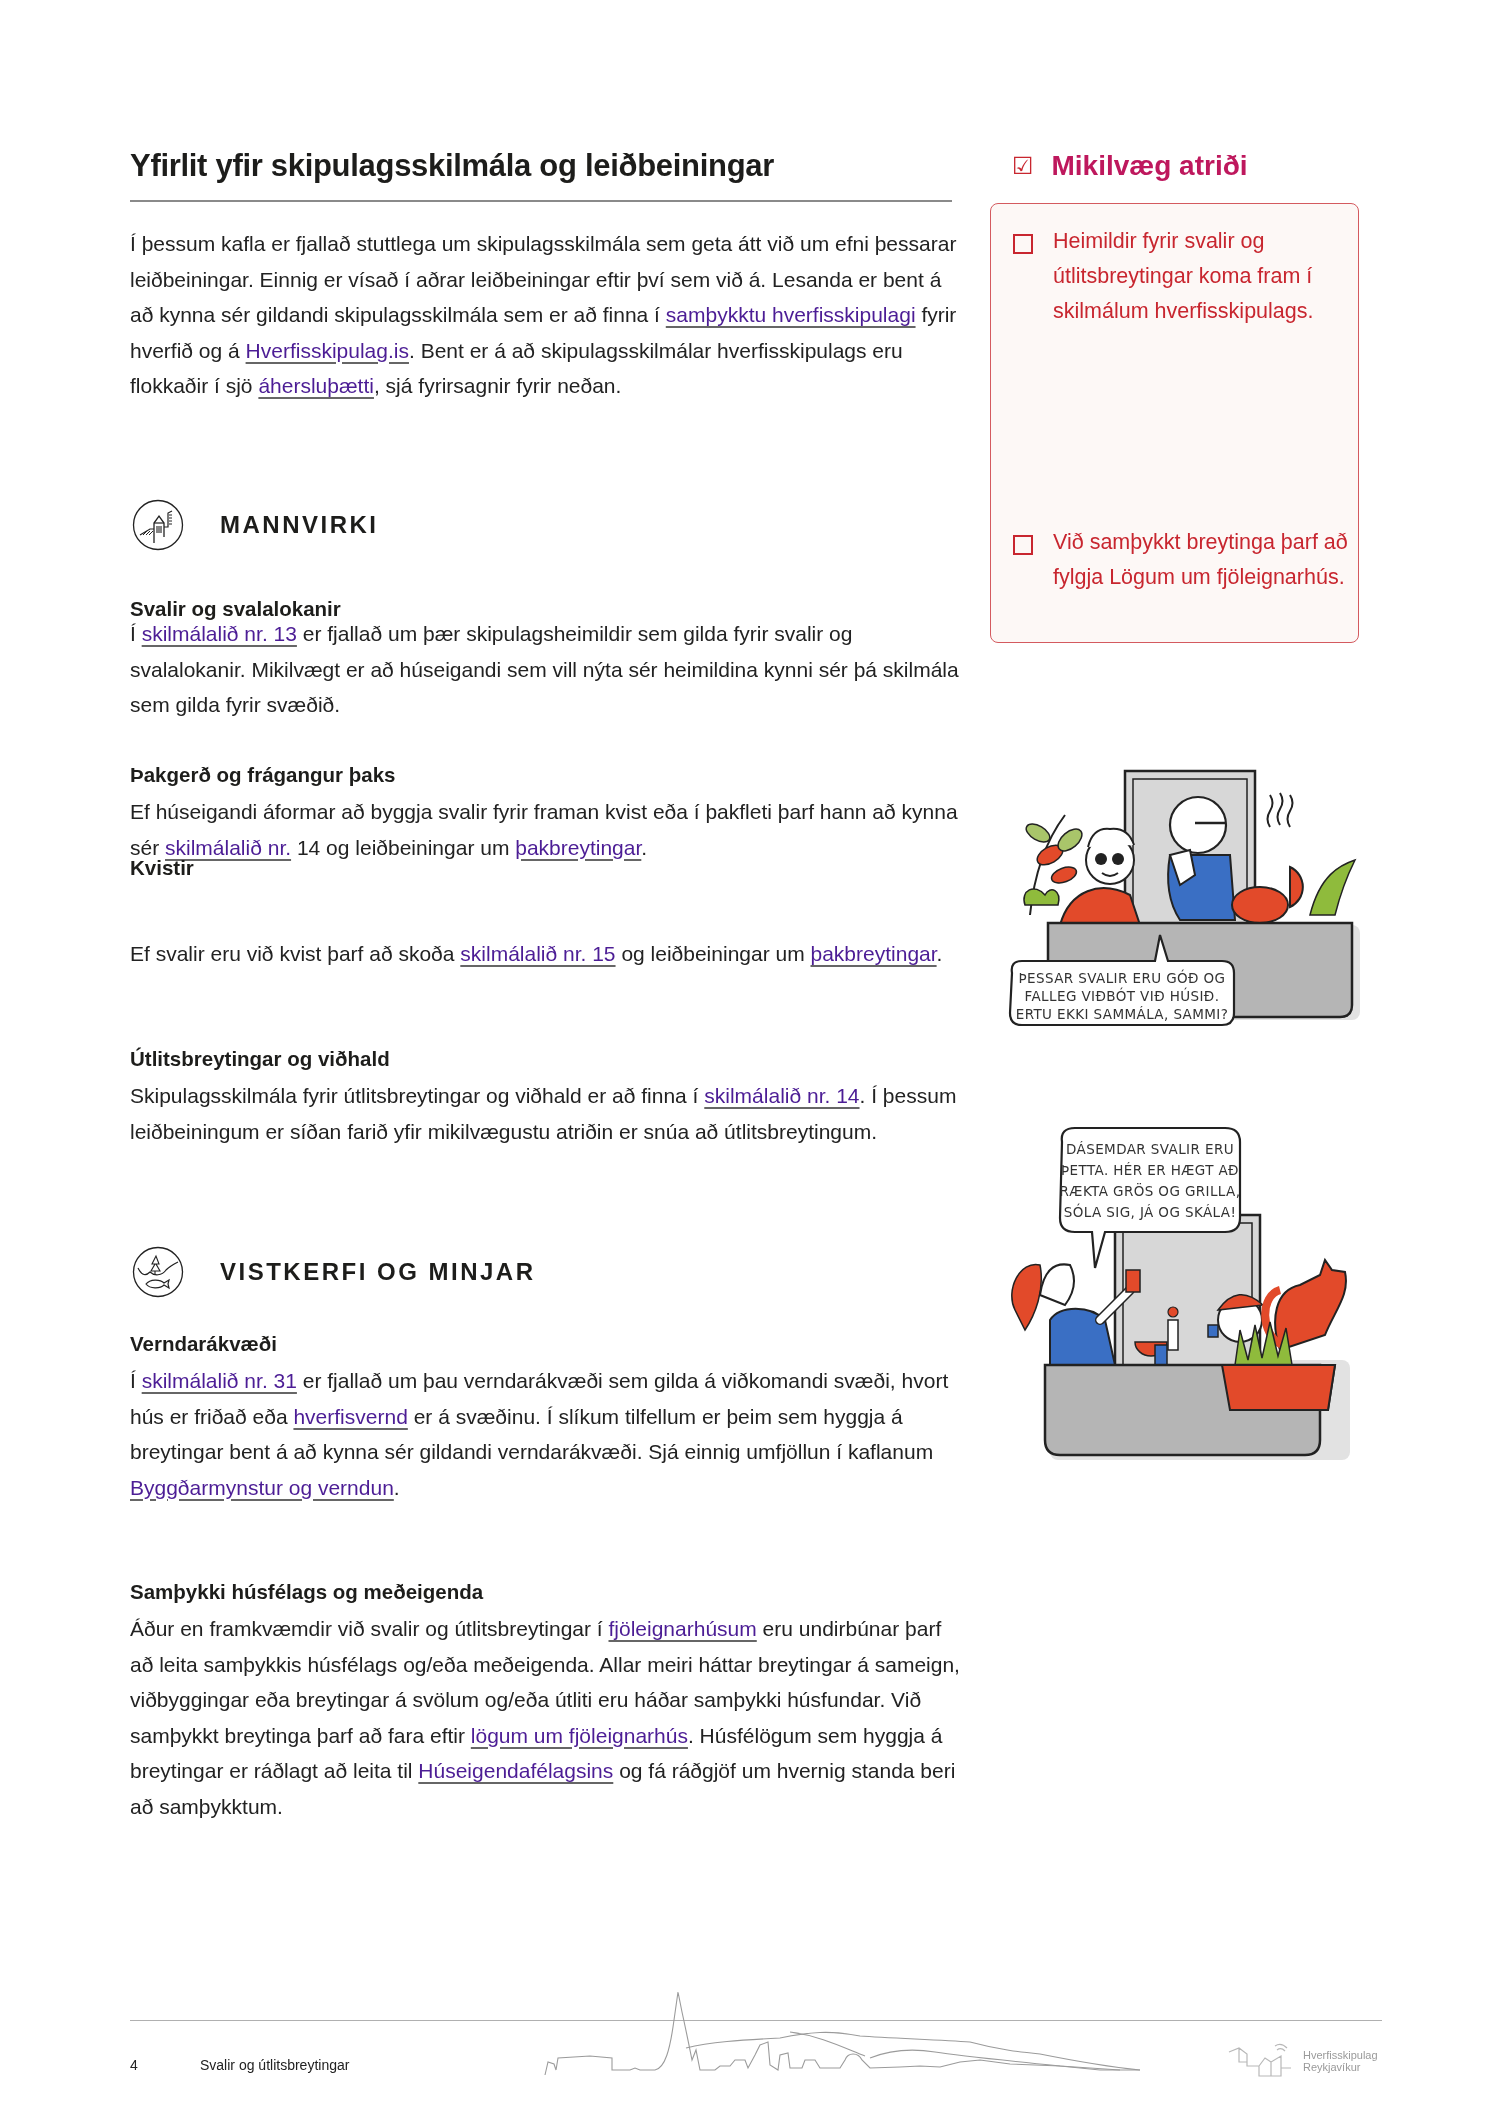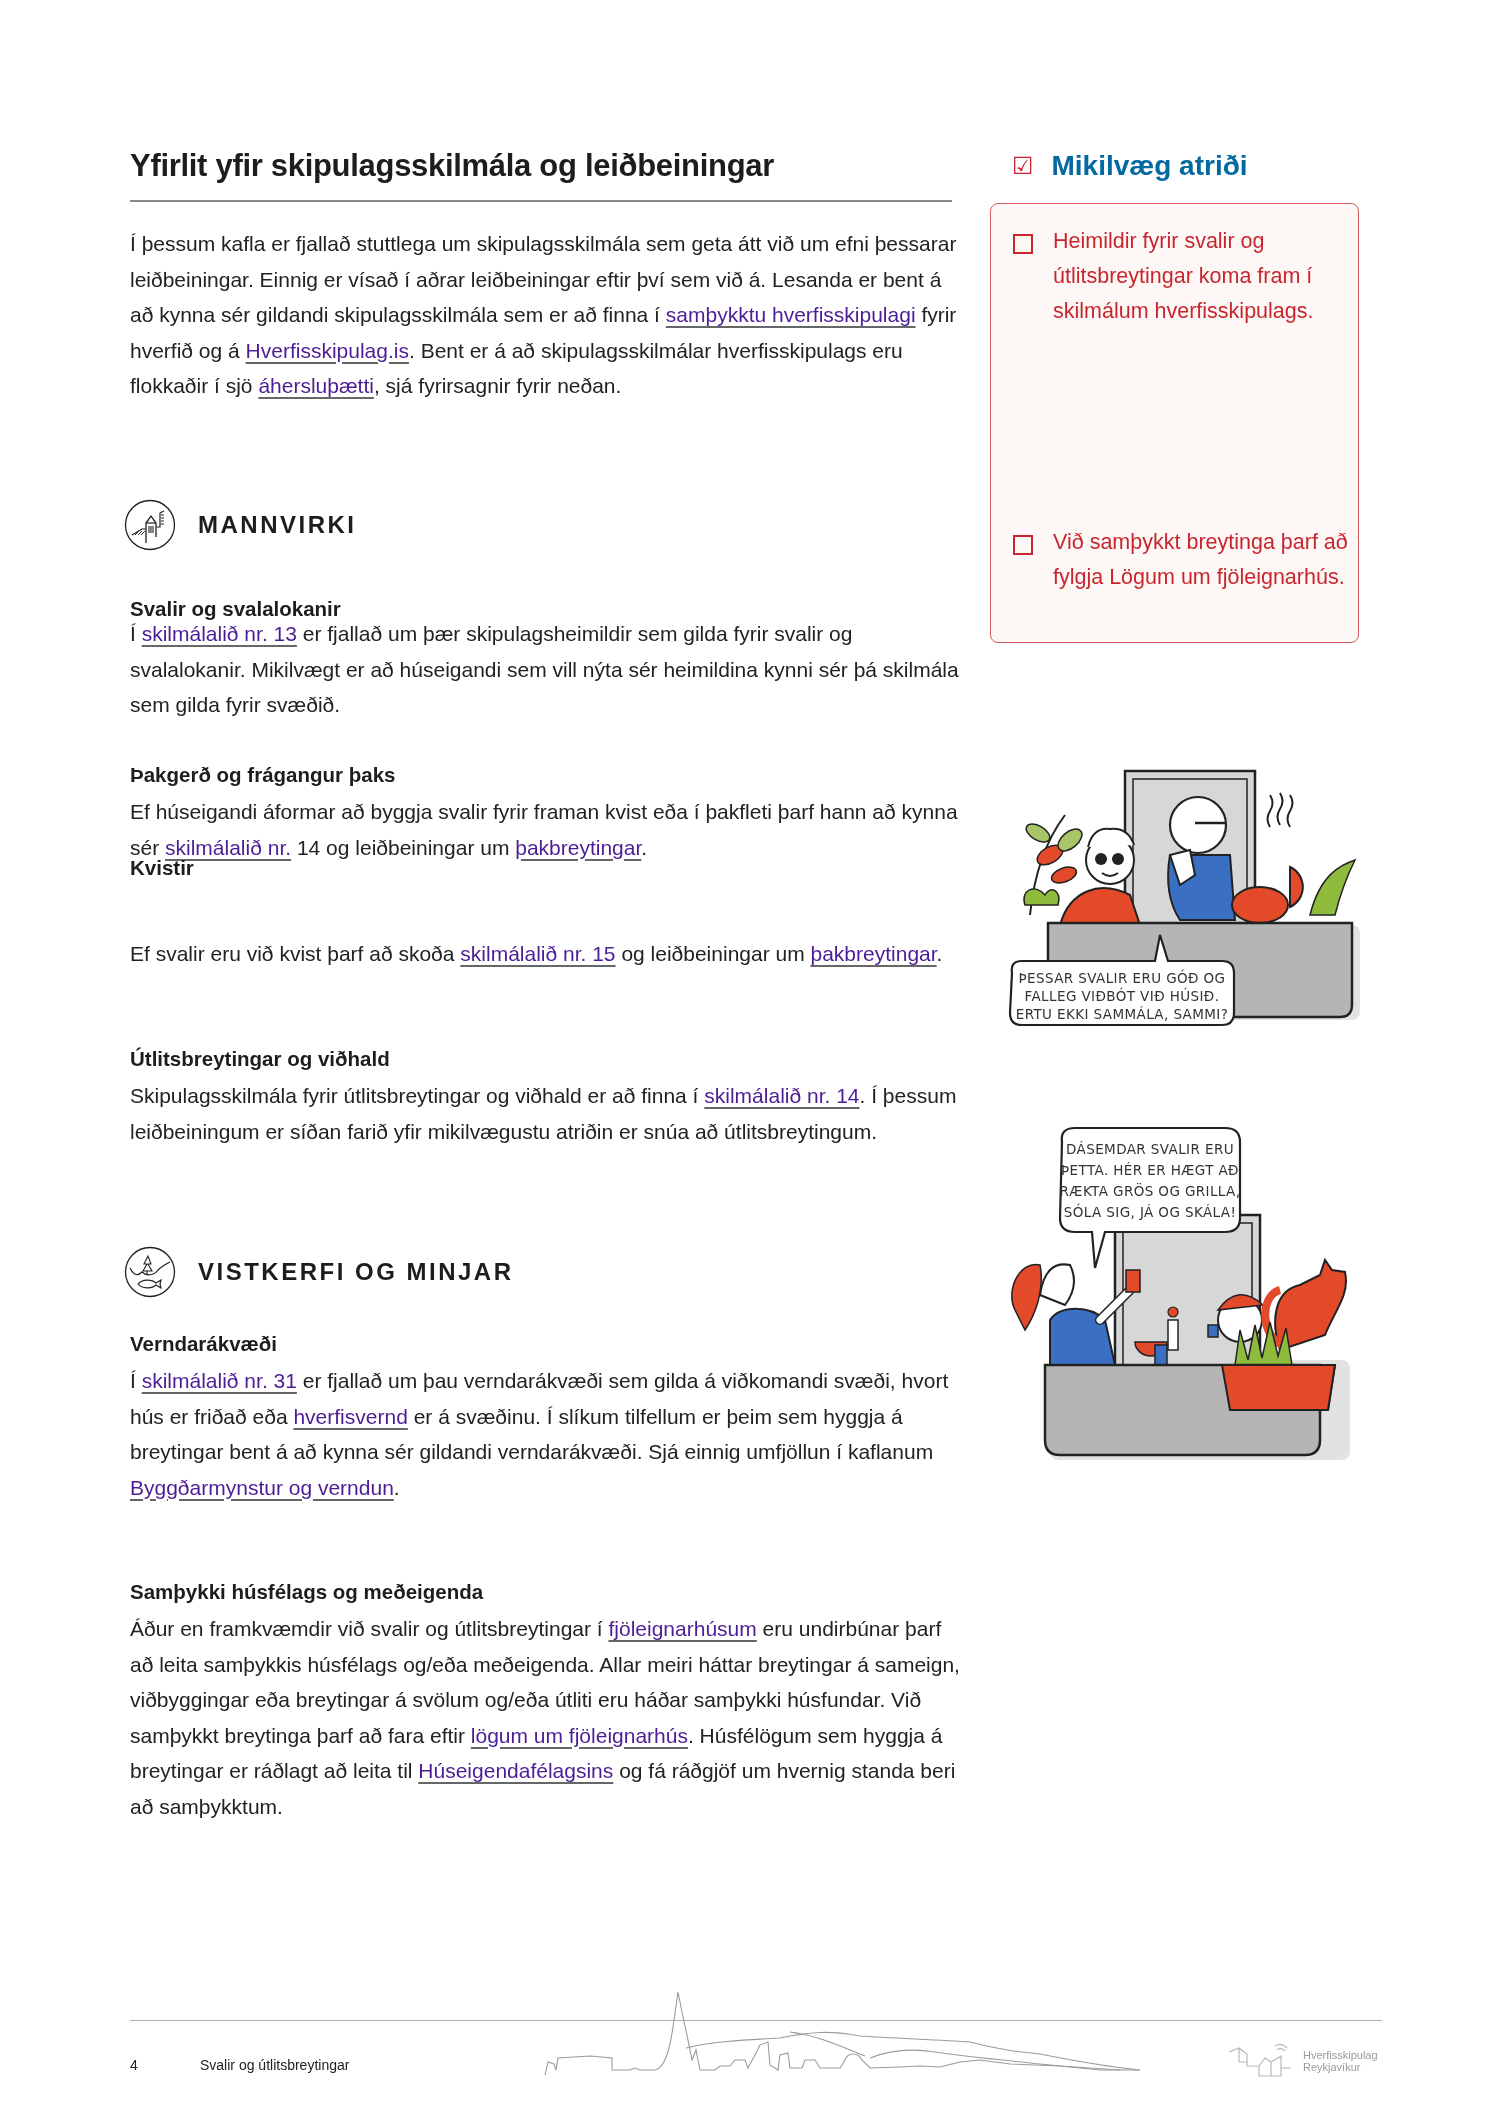--- a/index.html
+++ b/index.html
@@ -6,28 +6,28 @@
   body { width: 1500px; height: 2122px; position: relative; overflow: hidden;
          font-family: "Liberation Sans", "DejaVu Sans", sans-serif; color: #1d1d1b; }
   .abs { position: absolute; }
 
   
   #main-title { left: 130px; top: 148px; font-size: 31px; font-weight: bold; letter-spacing: -0.3px; margin: 0; }
   #title-rule { left: 130px; top: 200px; width: 822px; height: 0; border-top: 2px solid #8a8a8a; }
   .para { position: absolute; left: 130px; width: 830px; font-size: 21px; line-height: 35.5px; margin: 0; color: #222; }
   .para a { color: #4c1d95; text-decoration: underline; text-decoration-color: #666; text-underline-offset: 4px; text-align: right; }
   .subhead { position: absolute; left: 130px; font-size: 20.5px; font-weight: bold; margin: 0; color: #1d1d1b; }
-  .section-head { position: absolute; left: 124px; display: flex; align-items: center; gap: 22px; }
+  .section-head { position: absolute; left: 132px; display: flex; align-items: center; gap: 36px; }
   .section-head .icon { width: 52px; height: 52px; }
   .section-head h3 { margin: 0; font-size: 24px; font-weight: bold; letter-spacing: 2.5px; color: #1d1d1b; }
 
   
   #key-title { left: 1012px; top: 150px; display: flex; align-items: center; gap: 18px; color: #c8262f; }
   #key-title .chk { font-size: 24px; line-height: 1; }
-  #key-title h2 { margin: 0; font-size: 28px; font-weight: bold; color: #0369a1; }
+  #key-title h2 { margin: 0; font-size: 28px; font-weight: bold; color: #be185d; }
   #key-box { left: 990px; top: 203px; width: 369px; height: 440px; border: 1.5px solid #d45a5f; border-radius: 8px; background: #fdf8f6; box-sizing: border-box; }
   .key-item { position: absolute; left: 22px; width: 350px; display: flex; gap: 20px; color: #c8262f; font-size: 21.5px; line-height: 35px; }
   .key-item .box { flex: 0 0 16px; width: 16px; height: 16px; border: 2px solid #c8262f; margin-top: 10px; }
   .key-item .txt { margin: 0; }
 
   
   .illus { position: absolute; }
   .bubble-text { font-family: "DejaVu Sans", sans-serif; font-size: 13.5px; letter-spacing: 0.4px; fill: #333; }
 
   

